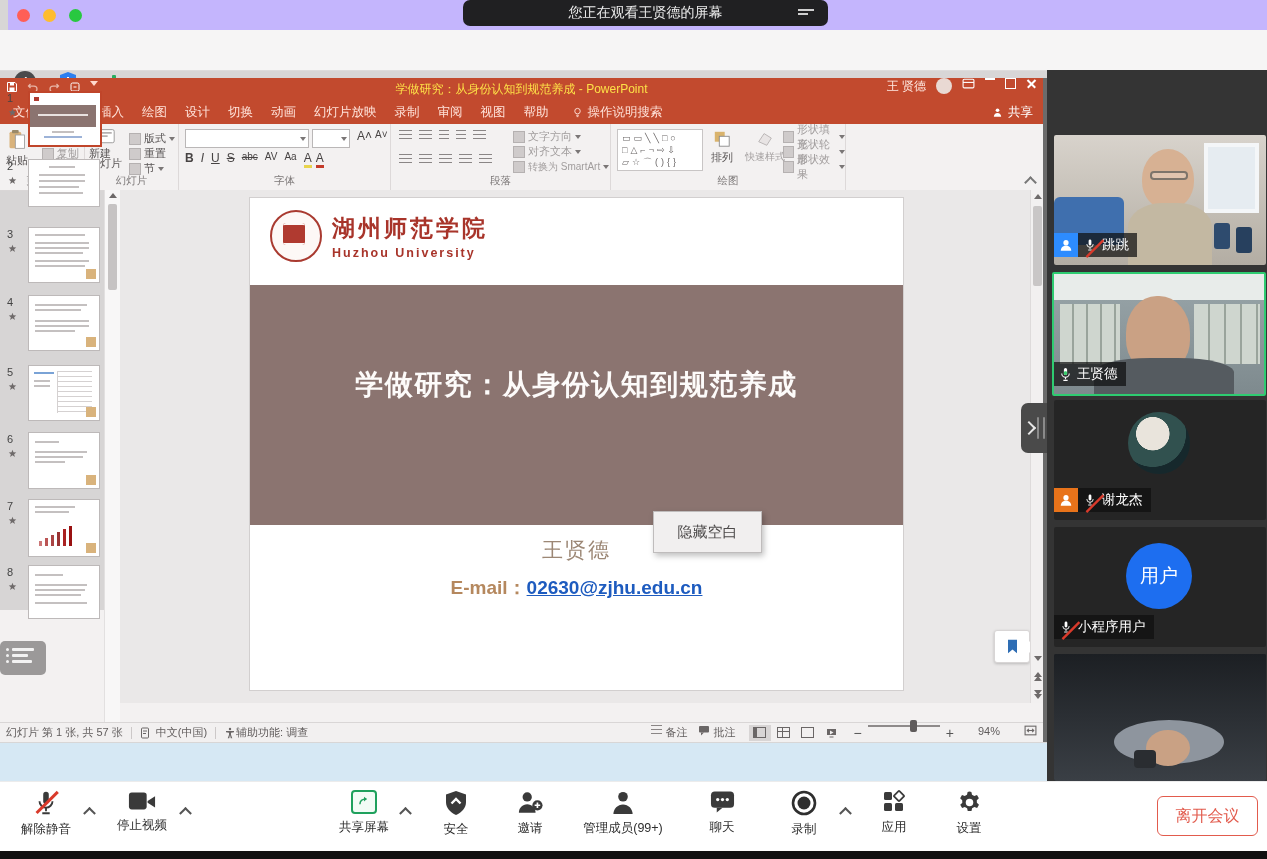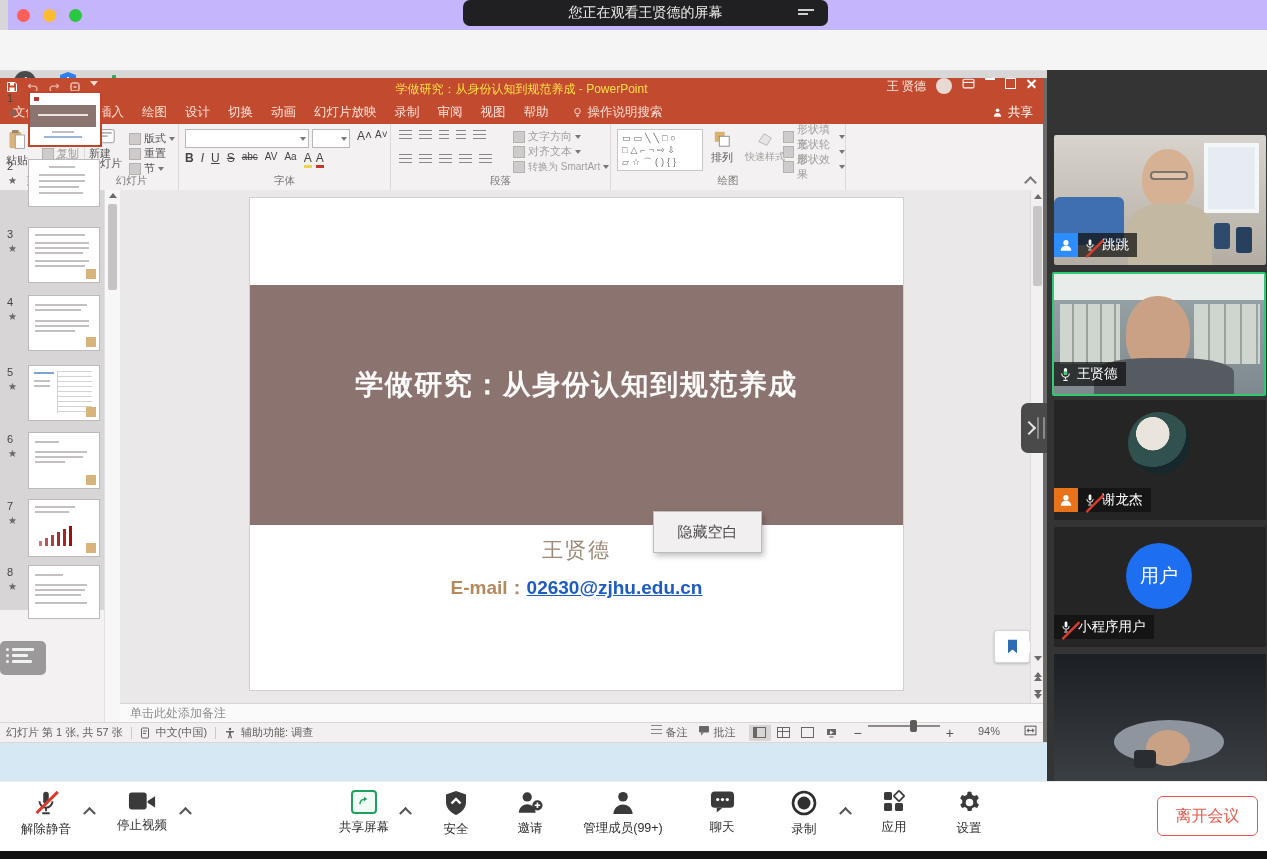--- a/index.html
+++ b/index.html
@@ -536,20 +536,27 @@
           <span class="tline" style="left:6px;top:36px;width:52px"></span>
       </div>
     </div>
     <div id="thumb-scroll" class="abs">
       <div class="arrow"></div>
       <div id="thumb-thumb"></div>
     </div>
 
     <div id="canvas" class="abs">
       <div id="slide" class="abs">
+        <div id="logo" class="abs">
+          <div id="seal"></div>
+          <div>
+            <div id="logo-cn">湖州师范学院</div>
+            <div id="logo-en">Huzhou University</div>
+          </div>
+        </div>
         <div id="slide-band" class="abs"></div>
         <div id="slide-title" class="abs">学做研究：从身份认知到规范养成</div>
         <div id="slide-presenter" class="abs">王贤德</div>
         <div id="slide-email" class="abs">
           <span id="email-label">E-mail：</span><span id="email-link">02630@zjhu.edu.cn</span>
         </div>
       </div>
       <div id="hide-blank-tip" class="abs ctr">隐藏空白</div>
       <div id="bookmark-btn" class="abs ctr">
         <svg width="13" height="15" viewBox="0 0 16 20" fill="#2e6db4">
@@ -566,38 +573,35 @@
       <div class="abs" style="left:0;right:0;bottom:22px">
           <div class="sc-arrow sc-up" style="margin:2px auto"></div>
           <div class="sc-arrow sc-up" style="margin:-3px auto 0"></div>
         </div>
       <div class="abs" style="left:0;right:0;bottom:4px">
           <div class="sc-arrow sc-down" style="margin:2px auto"></div>
           <div class="sc-arrow sc-down" style="margin:-3px auto 0"></div>
         </div>
     </div>
 
-    <div id="notes" class="abs">
-        <span>单击此处添加备注</span>
-      </div>
 
     <div id="statusbar" class="abs">
       <span>幻灯片 第 1 张, 共 57 张</span>
       <span class="st-sep"></span>
       <svg width="10" height="12" viewBox="0 0 20 24" fill="none" stroke="#6a6666" stroke-width="2">
           <rect x="3" y="2" width="14" height="20" rx="2"></rect>
           <path d="M6 8h8M6 13h6"></path>
         </svg>
       <span style="margin-left:6px">中文(中国)</span>
       <span class="st-sep"></span>
       <svg width="12" height="12" viewBox="0 0 24 24" fill="#6a6666">
           <circle cx="12" cy="4" r="2.4"></circle>
           <path d="M4 8h16v2.5l-6 1v4l2.5 7h-3L12 16l-1.5 6.5h-3L10 15.5v-4l-6-1z"></path>
         </svg>
-      <span style="margin-left:5px">辅助功能: 调查</span>
+      <span style="">辅助功能: 调查</span>
       <div style="margin-left:auto" class="row">
         <span class="bars-ic" style="width:11px;height:9px"></span>
         <span style="margin:0 10px 0 4px">备注</span>
         <svg width="12" height="11" viewBox="0 0 24 22" fill="#6a6666">
             <rect x="2" y="2" width="20" height="13" rx="2"></rect>
             <path d="M6 15l0 6 6-6z"></path>
           </svg>
         <span style="margin:0 12px 0 4px">批注</span>
         <span class="viewbtn active ctr">
             <span class="vb-ic" style="background:linear-gradient(90deg,#6a6666 3px,transparent 3px)"></span>

